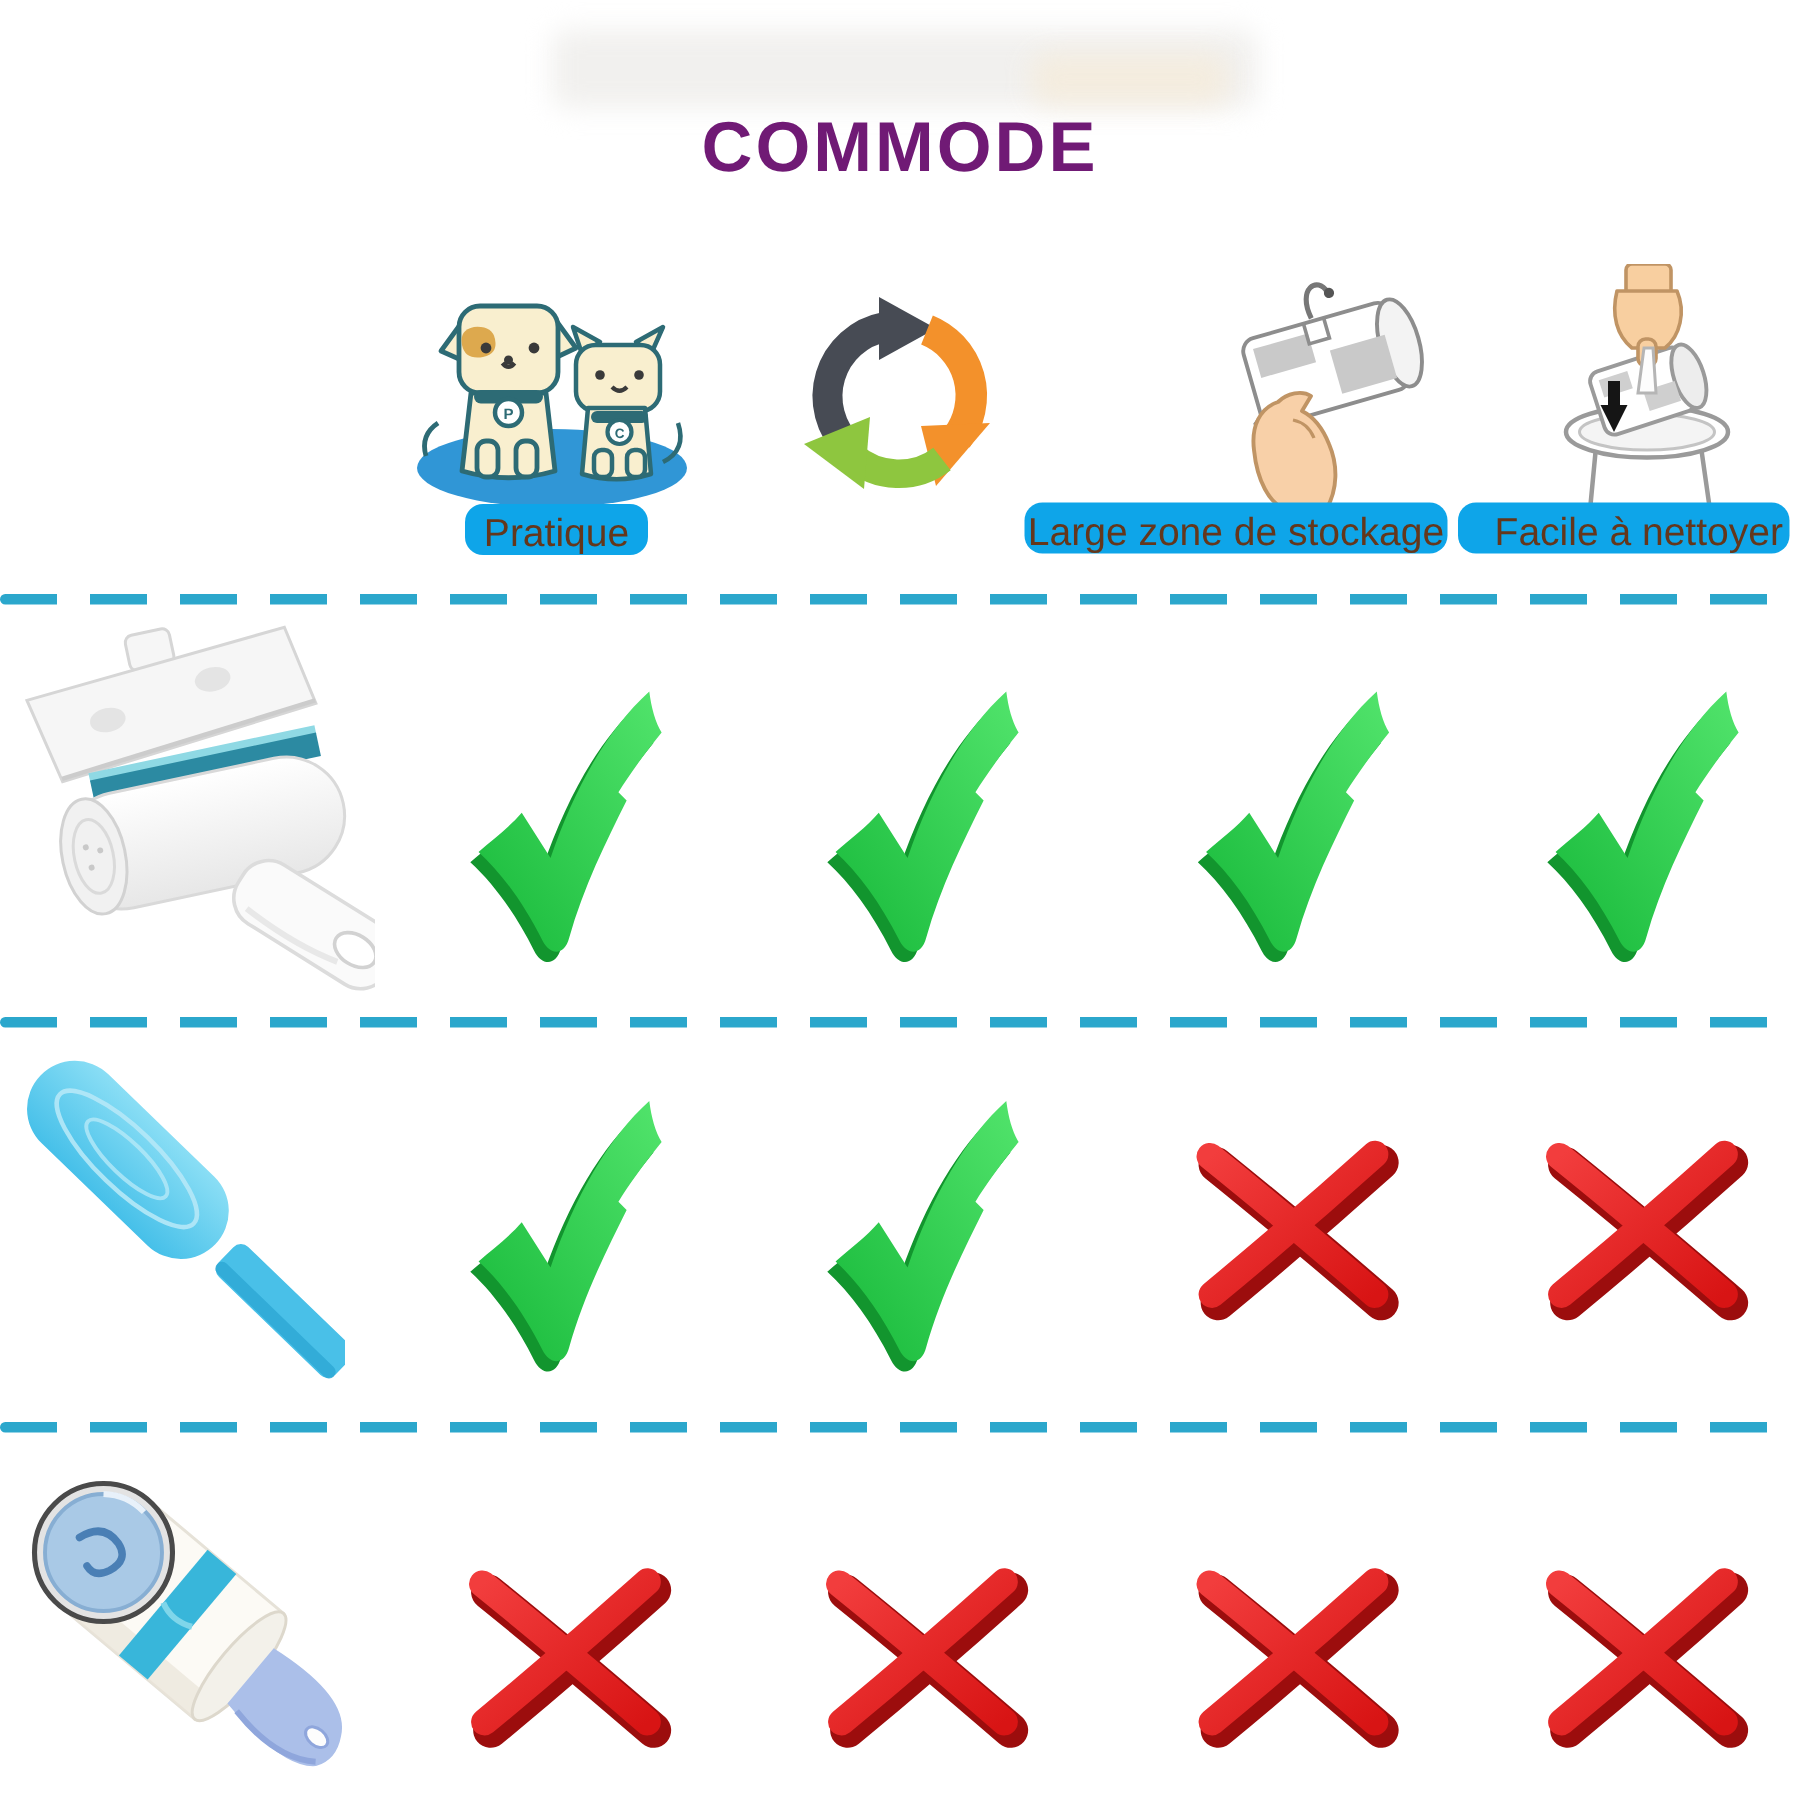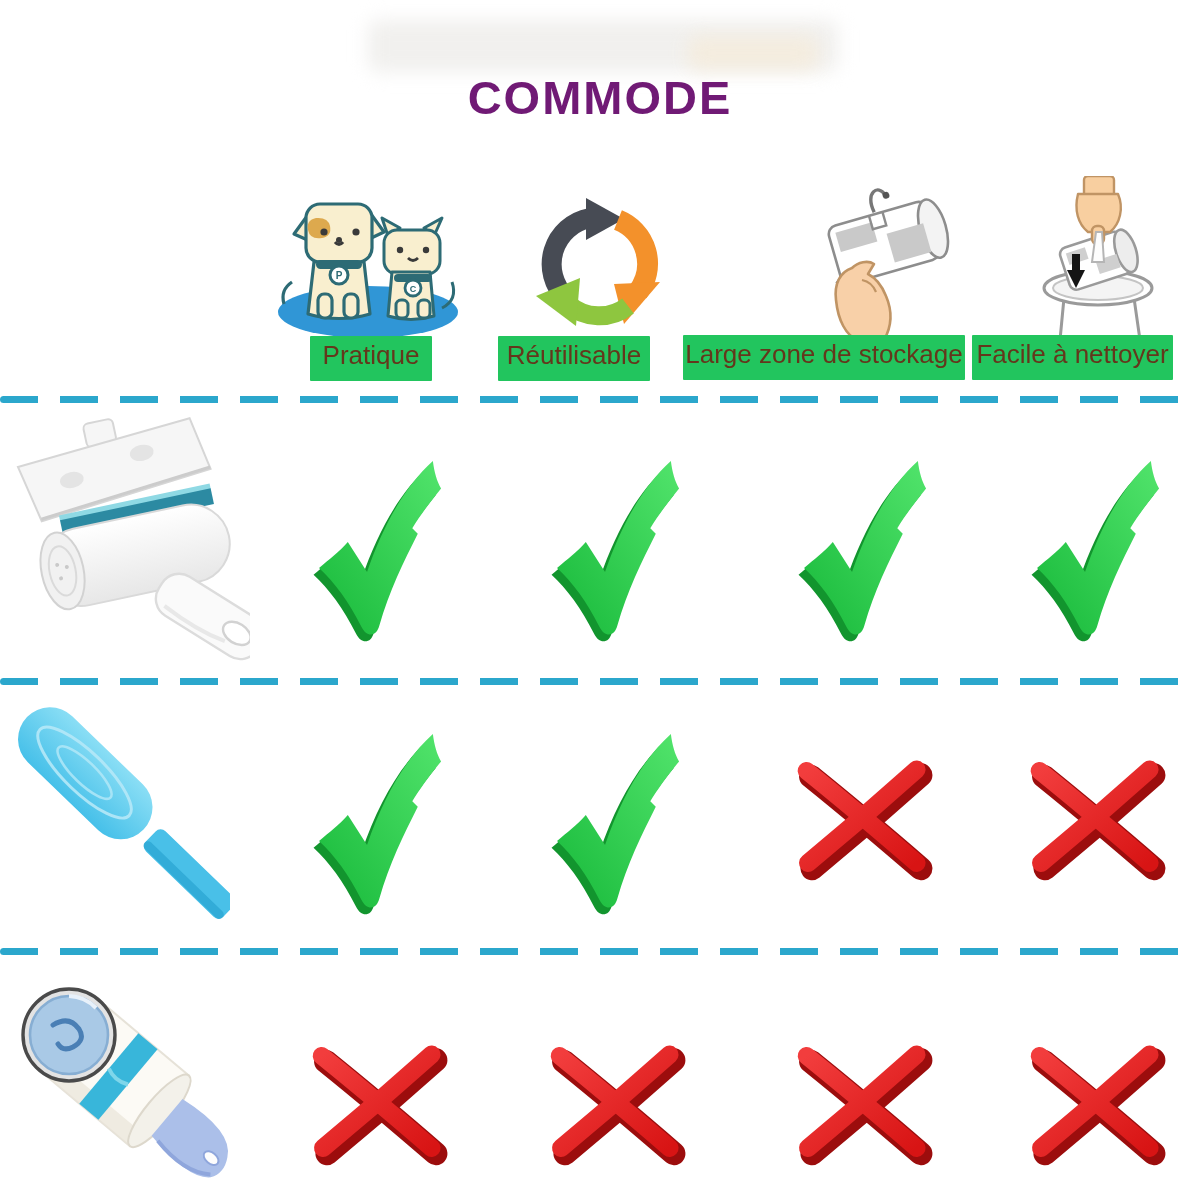--- a/index.html
+++ b/index.html
@@ -4,26 +4,26 @@
 <style>
   html,body{margin:0;padding:0;background:#ffffff;}
   .page{position:relative;width:1200px;height:1200px;background:#ffffff;overflow:hidden;
         font-family:"Liberation Sans",sans-serif;}
   .smudge{position:absolute;border-radius:10px;filter:blur(9px);}
   .smudge.a{left:368px;top:20px;width:470px;height:52px;background:#f1f0ee;}
   .smudge.b{left:688px;top:36px;width:130px;height:34px;background:#f5ecdc;opacity:.85;}
   .title{position:absolute;left:0;top:70px;width:100%;text-align:center;
          font-size:47px;font-weight:bold;letter-spacing:2px;color:#701a75;}
   .feature-icon{position:absolute;}
-  .pill{position:absolute;height:45px;line-height:39px;text-align:center;
-        background:#22c55e;border-radius:1px;color:#64371c;font-size:26px;}
+  .pill{position:absolute;height:34px;line-height:39px;text-align:center;
+        background:#0ea5e9;border-radius:12px;color:#64371c;font-size:26px;}
   .pill.p1{left:310px;top:336px;width:122px;}
   .pill.p2{left:498px;top:336px;width:152px;}
   .pill.p3{left:683px;top:335px;width:282px;}
-  .pill.p4{left:972px;top:335px;width:201px;}
+  .pill.p4{left:972px;top:335px;width:201px;padding-left:20px;}
   .dash{position:absolute;left:0;width:1200px;height:7px;border-radius:4px;
         background:repeating-linear-gradient(90deg,#2ba7cc 0 38px,transparent 38px 60px);}
   .dash.d1{top:396px;}
   .dash.d2{top:678px;}
   .dash.d3{top:948px;}
   .product{position:absolute;}
   .mark{position:absolute;transform:translate(-50%,-50%);}
 </style>
 </head>
 <body>
@@ -132,21 +132,20 @@
     <polygon points="55,94 73,94 64,112" fill="#151515"></polygon>
     <g fill="#f8cfa0" stroke="#c09464" stroke-width="2.4" stroke-linejoin="round">
       <rect x="72" y="0" width="30" height="22" rx="4"></rect>
       <path d="M66 18 C62 34 66 48 76 56 L98 56 C108 48 112 32 106 18 Z"></path>
       <rect x="80" y="50" width="12" height="18" rx="5"></rect>
     </g>
     <path d="M84 56 L80 86 L92 86 L90 56 Z" fill="#fdfdfd" stroke="#b5b5b5" stroke-width="2"></path>
   </svg>
 
   <div class="pill p1">Pratique</div>
-  <div class="pill p2">Réutilisable</div>
   <div class="pill p3">Large zone de stockage</div>
   <div class="pill p4">Facile à nettoyer</div>
 
   <div class="dash d1"></div>
   <div class="dash d2"></div>
   <div class="dash d3"></div>
 
   <svg class="product" style="left:5px;top:408px" width="245" height="262" viewBox="0 0 245 262">
     <g transform="rotate(-12 120 120)">
       <g fill="#f6f6f6" stroke="#d6d6d6" stroke-width="2">

